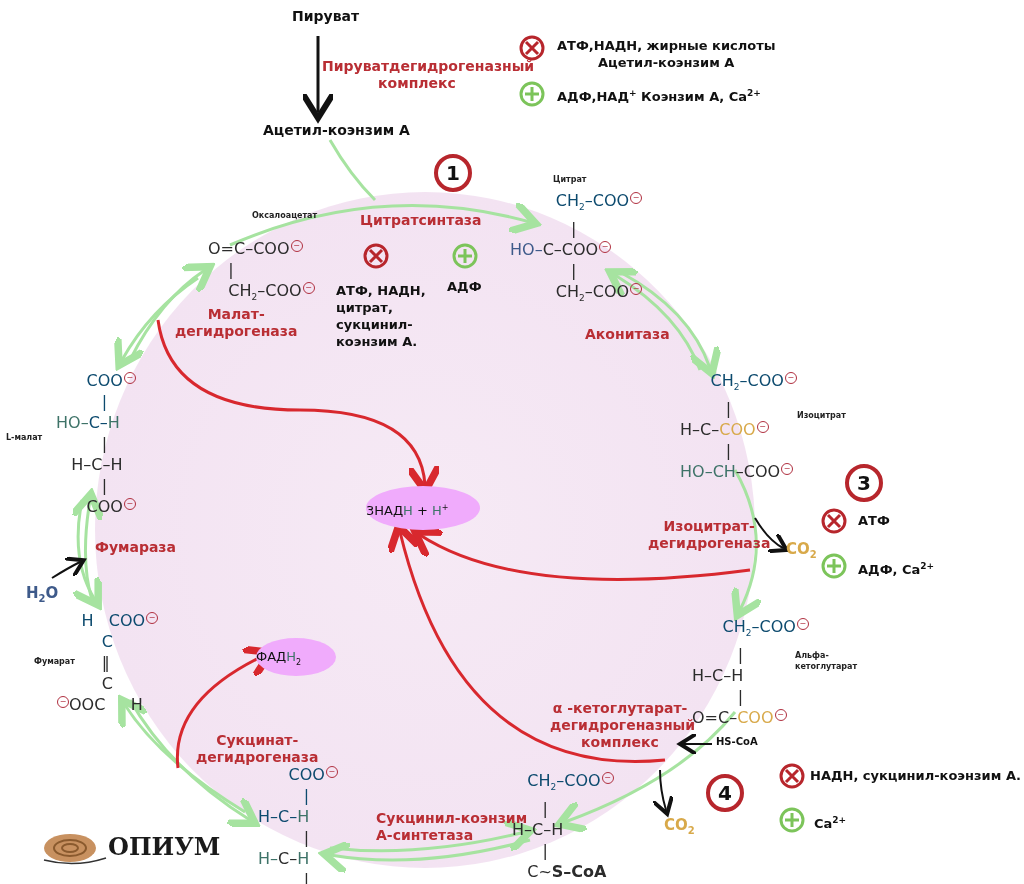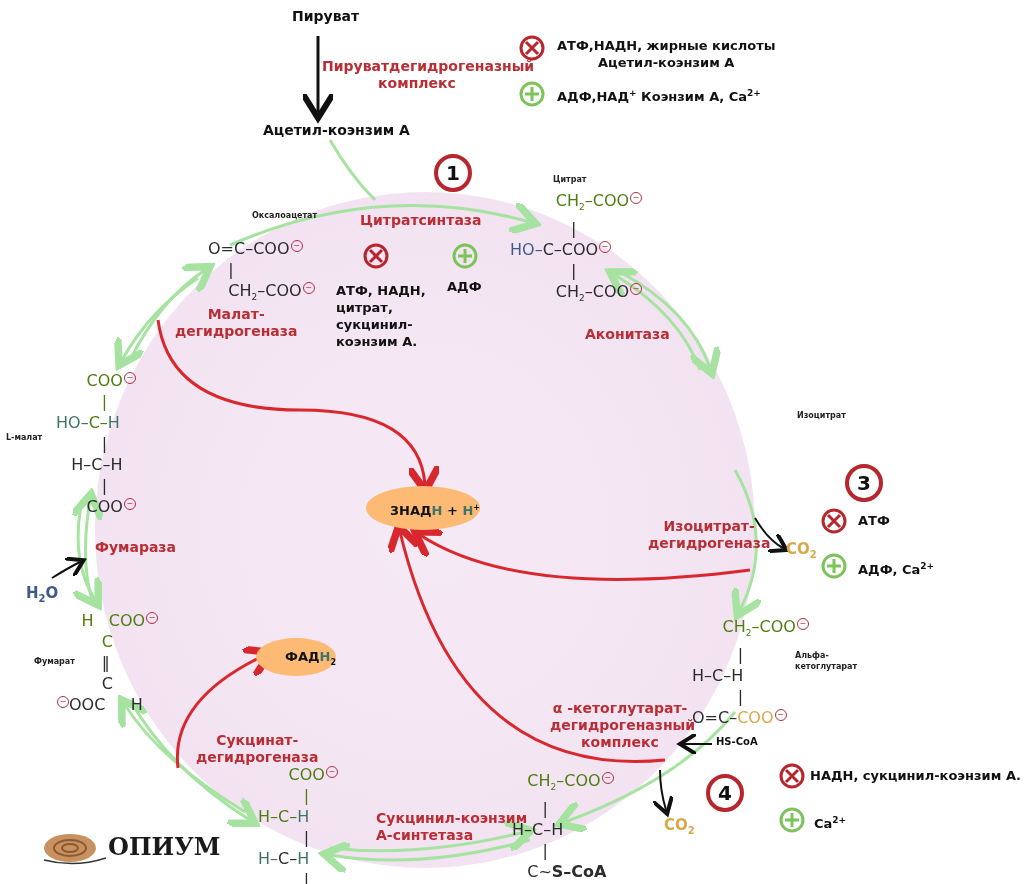--- a/index.html
+++ b/index.html
@@ -4,29 +4,29 @@
 <style>
   html, body { margin:0; padding:0; background:#ffffff; }
   body { width:1024px; height:884px; position:relative; overflow:hidden; font-family:"DejaVu Sans", sans-serif; }
   #diagram { position:absolute; left:0; top:0; width:1024px; height:884px; }
   .t { position:absolute; white-space:nowrap; }
   .bold { font-weight:bold; color:#111; }
   .enz { position:absolute; color:#b92e34; font-weight:bold; font-size:14px; text-align:center; line-height:17px; font-family:"DejaVu Sans", sans-serif; }
   .lbl { position:absolute; font-size:8px; font-weight:bold; color:#222; text-align:left; line-height:11px; }
   .mol { position:absolute; font-family:"DejaVu Sans", sans-serif; font-size:16px; line-height:21px; color:#333; white-space:pre; }
   .mol sup.minus { display:inline-block; width:10px; height:10px; border:1px solid #b03040; border-radius:50%; font-size:8px; line-height:9px; text-align:center; color:#b03040; vertical-align:super; margin-left:1px; }
-  .red { color:#4d7c0f; }
+  .red { color:#0c4a6e; }
   .blue { color:#3e5a8a; }
   .teal { color:#3e7368; }
   .yel { color:#d8a94a; }
   .dark { color:#2b2b2b; }
   .reg { position:absolute; font-size:13px; font-weight:bold; color:#111; line-height:17px; }
   .ic { display:inline-block; vertical-align:middle; }
   .badge { position:absolute; width:30px; height:30px; border-radius:50%; border:4px solid #b7262c; background:#fff; color:#111; font-weight:bold; font-size:20px; text-align:center; line-height:30px; }
-  .pill { position:absolute; border-radius:50%; background:#fdba74; text-align:right; font-weight:bold; color:#111; }
+  .pill { position:absolute; border-radius:50%; background:#f0abfc; text-align:left; font-weight:normal; color:#111; }
   .co2 { position:absolute; font-size:15px; color:#d8a94a; font-weight:bold; }
 </style>
 </head>
 <body>
 
 <div id="diagram">
 
   <svg width="1024" height="884" style="position:absolute;left:0;top:0">
     <defs>
       <marker id="gArrow" markerWidth="10" markerHeight="10" refX="6" refY="5" orient="auto">
@@ -123,20 +123,25 @@
 
   <div class="lbl" style="left:553px;top:174px;">Цитрат</div>
   <div class="mol" style="left:510px;top:190px;"><span class="red">         CH<sub style="font-size:9px">2</sub>–COO</span><sup class="minus">−</sup>
 <span class="dark">            |</span>
 <span class="blue">HO–</span><span class="dark">C–COO</span><sup class="minus">−</sup>
 <span class="dark">            |
          CH<sub style="font-size:9px">2</sub>–COO</span><sup class="minus">−</sup></div>
 
   <div class="enz" style="left:585px;top:326px;">Аконитаза</div>
 
+  <div class="mol" style="left:680px;top:370px;"><span class="red">      CH<sub style="font-size:9px">2</sub>–COO</span><sup class="minus">−</sup>
+<span class="dark">         |</span>
+<span class="dark">H–C–</span><span class="yel">COO</span><sup class="minus">−</sup>
+<span class="dark">         |</span>
+<span class="teal">HO–CH</span><span class="dark">–COO</span><sup class="minus">−</sup></div>
   <div class="lbl" style="left:797px;top:410px;">Изоцитрат</div>
 
   <div class="badge" style="left:845px;top:464px;">3</div>
   <svg width="28" height="28" style="position:absolute;left:820px;top:507px">
     <circle cx="14" cy="14" r="11" fill="none" stroke="#b7262c" stroke-width="3"></circle>
     <path d="M8,8 L20,20 M20,8 L8,20" stroke="#b7262c" stroke-width="3"></path>
   </svg>
   <div class="reg" style="left:858px;top:512px;">АТФ</div>
   <svg width="28" height="28" style="position:absolute;left:820px;top:552px">
     <circle cx="14" cy="14" r="11" fill="none" stroke="#7cc45a" stroke-width="3"></circle>

